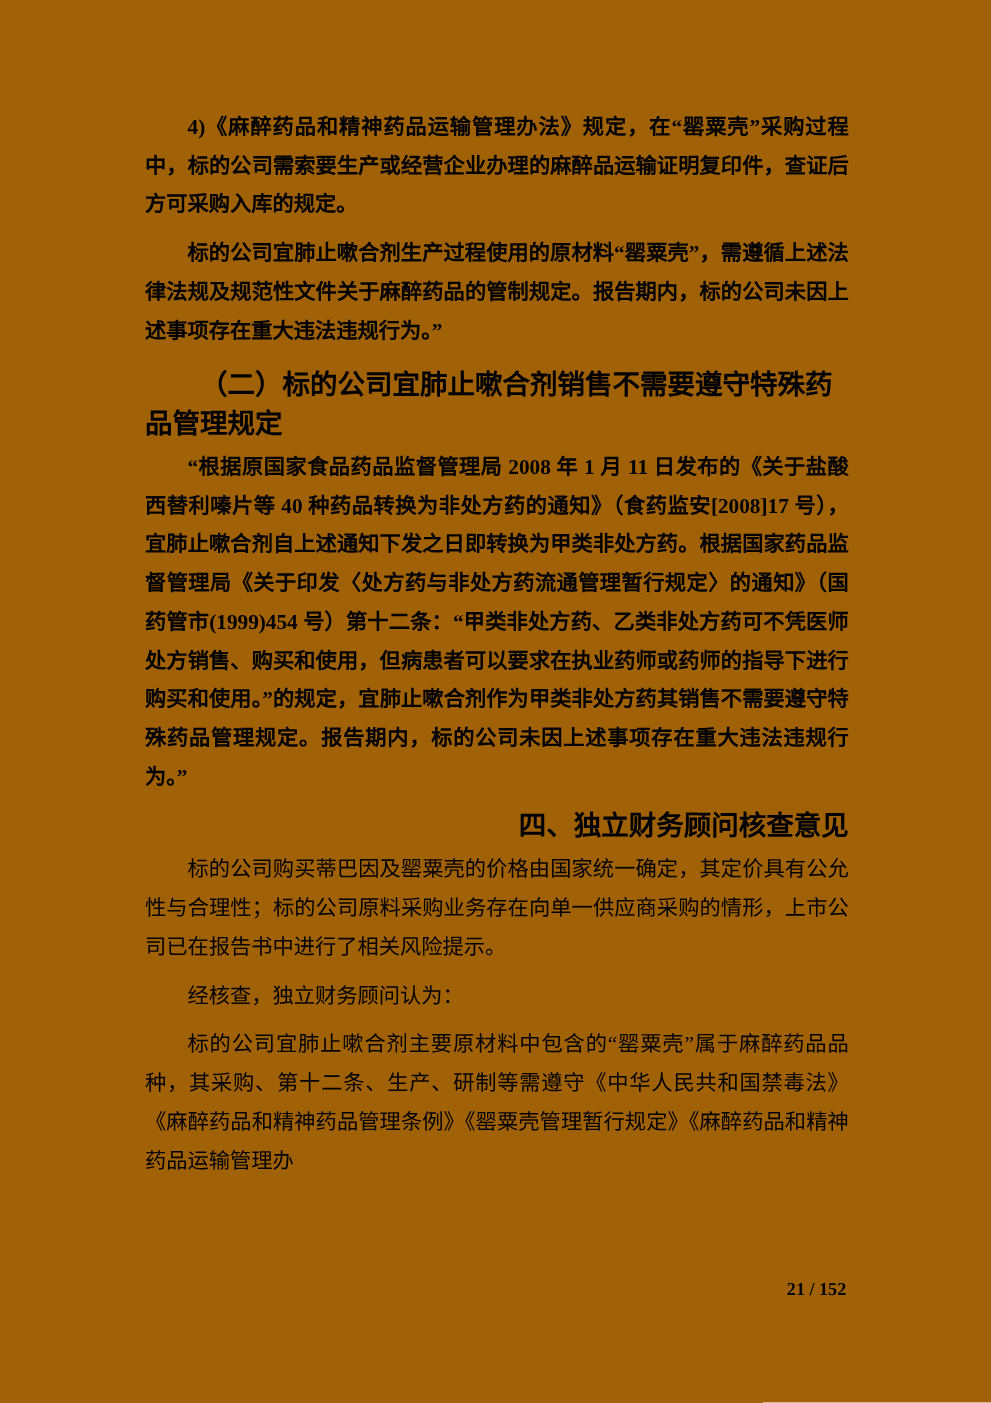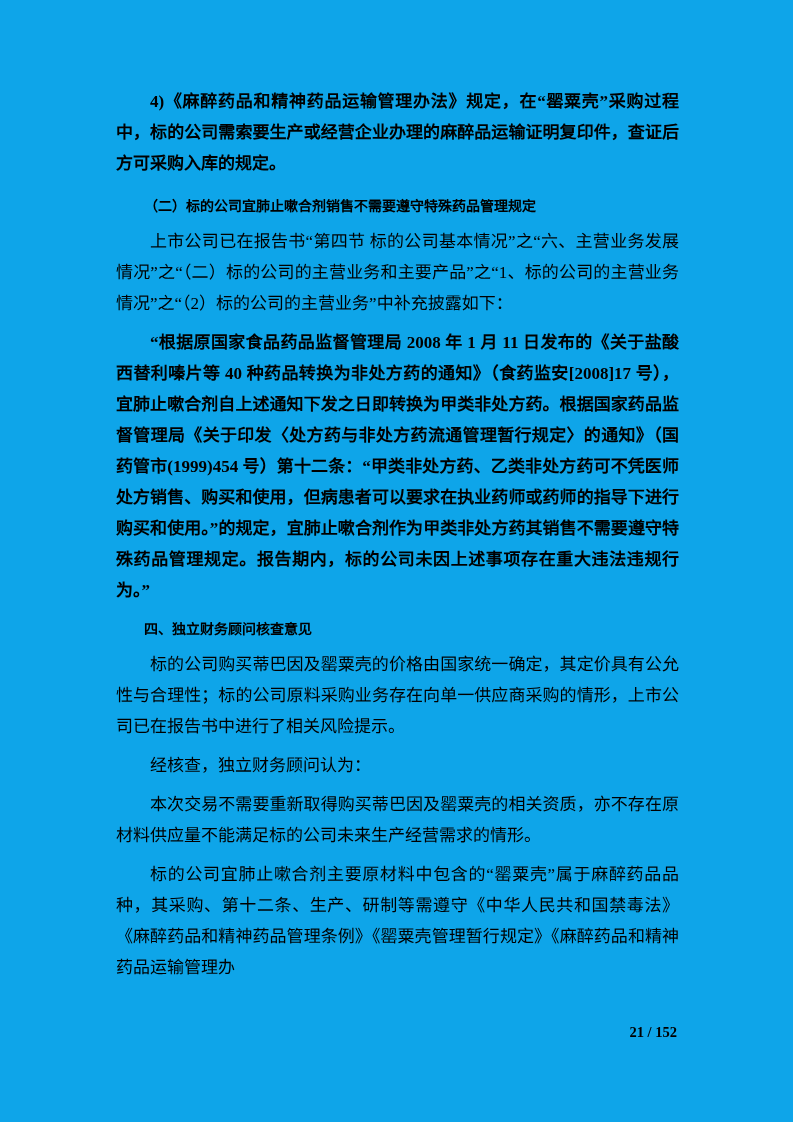--- a/index.html
+++ b/index.html
@@ -4,80 +4,79 @@
 <style>
   html, body {
     margin: 0;
     padding: 0;
     background: #ffffff;
   }
   .page {
     position: relative;
     width: 793px;
     height: 1122px;
-    background: #0ea5e9;
+    background: #a16207;
     box-sizing: border-box;
     padding: 86px 114px 0 116px;
     color: #000000;
     overflow: hidden;
   }
   .para {
     font-family: "Liberation Serif", "DejaVu Serif", serif;
     font-size: 17px;
     line-height: 31px;
     text-align: justify;
     text-indent: 2em;
     margin: 0 0 8px 0;
     word-break: normal;
   }
   
   .kai {
     font-weight: 700;
   }
   .heading {
     font-family: "Liberation Sans", "DejaVu Sans", sans-serif;
-    font-size: 14px;
+    font-size: 22px;
     line-height: 31px;
     font-weight: 700;
     text-indent: 2em;
     text-align: left;
     margin: 0 0 4px 0;
   }
   .heading-sub  { margin-top: 12px; }
-  .heading-main { margin-top: 2px; }
+  .heading-main { margin-top: 2px; text-align: right; }
   .page-footer {
     position: absolute;
     top: 1024px;
     right: 116px;
     font-family: "Liberation Serif", "DejaVu Serif", serif;
     font-size: 14.5px;
     font-weight: 700;
     color: #000000;
     padding-left: 43px;
   }
 </style>
 </head>
 <body>
 
 <div class="page">
 
   <p class="para kai">4)《麻醉药品和精神药品运输管理办法》规定，在“罂粟壳”采购过程中，标的公司需索要生产或经营企业办理的麻醉品运输证明复印件，查证后方可采购入库的规定。</p>
 
+  <p class="para kai">标的公司宜肺止嗽合剂生产过程使用的原材料“罂粟壳”，需遵循上述法律法规及规范性文件关于麻醉药品的管制规定。报告期内，标的公司未因上述事项存在重大违法违规行为。”</p>
 
   <h2 class="heading heading-sub">（二）标的公司宜肺止嗽合剂销售不需要遵守特殊药品管理规定</h2>
 
-  <p class="para">上市公司已在报告书“第四节 标的公司基本情况”之“六、主营业务发展情况”之“（二）标的公司的主营业务和主要产品”之“1、标的公司的主营业务情况”之“（2）标的公司的主营业务”中补充披露如下：</p>
 
   <p class="para kai">“根据原国家食品药品监督管理局 2008 年 1 月 11 日发布的《关于盐酸西替利嗪片等 40 种药品转换为非处方药的通知》（食药监安[2008]17 号），宜肺止嗽合剂自上述通知下发之日即转换为甲类非处方药。根据国家药品监督管理局《关于印发〈处方药与非处方药流通管理暂行规定〉的通知》（国药管市(1999)454 号）第十二条：“甲类非处方药、乙类非处方药可不凭医师处方销售、购买和使用，但病患者可以要求在执业药师或药师的指导下进行购买和使用。”的规定，宜肺止嗽合剂作为甲类非处方药其销售不需要遵守特殊药品管理规定。报告期内，标的公司未因上述事项存在重大违法违规行为。”</p>
 
   <h2 class="heading heading-main">四、独立财务顾问核查意见</h2>
 
   <p class="para">标的公司购买蒂巴因及罂粟壳的价格由国家统一确定，其定价具有公允性与合理性；标的公司原料采购业务存在向单一供应商采购的情形，上市公司已在报告书中进行了相关风险提示。</p>
 
   <p class="para">经核查，独立财务顾问认为：</p>
 
-  <p class="para">本次交易不需要重新取得购买蒂巴因及罂粟壳的相关资质，亦不存在原材料供应量不能满足标的公司未来生产经营需求的情形。</p>
 
   <p class="para">标的公司宜肺止嗽合剂主要原材料中包含的“罂粟壳”属于麻醉药品品种，其采购、第十二条、生产、研制等需遵守《中华人民共和国禁毒法》《麻醉药品和精神药品管理条例》《罂粟壳管理暂行规定》《麻醉药品和精神药品运输管理办</p>
 
   <div class="page-footer">21 / 152</div>
 
 </div>
 
 </body></html>

